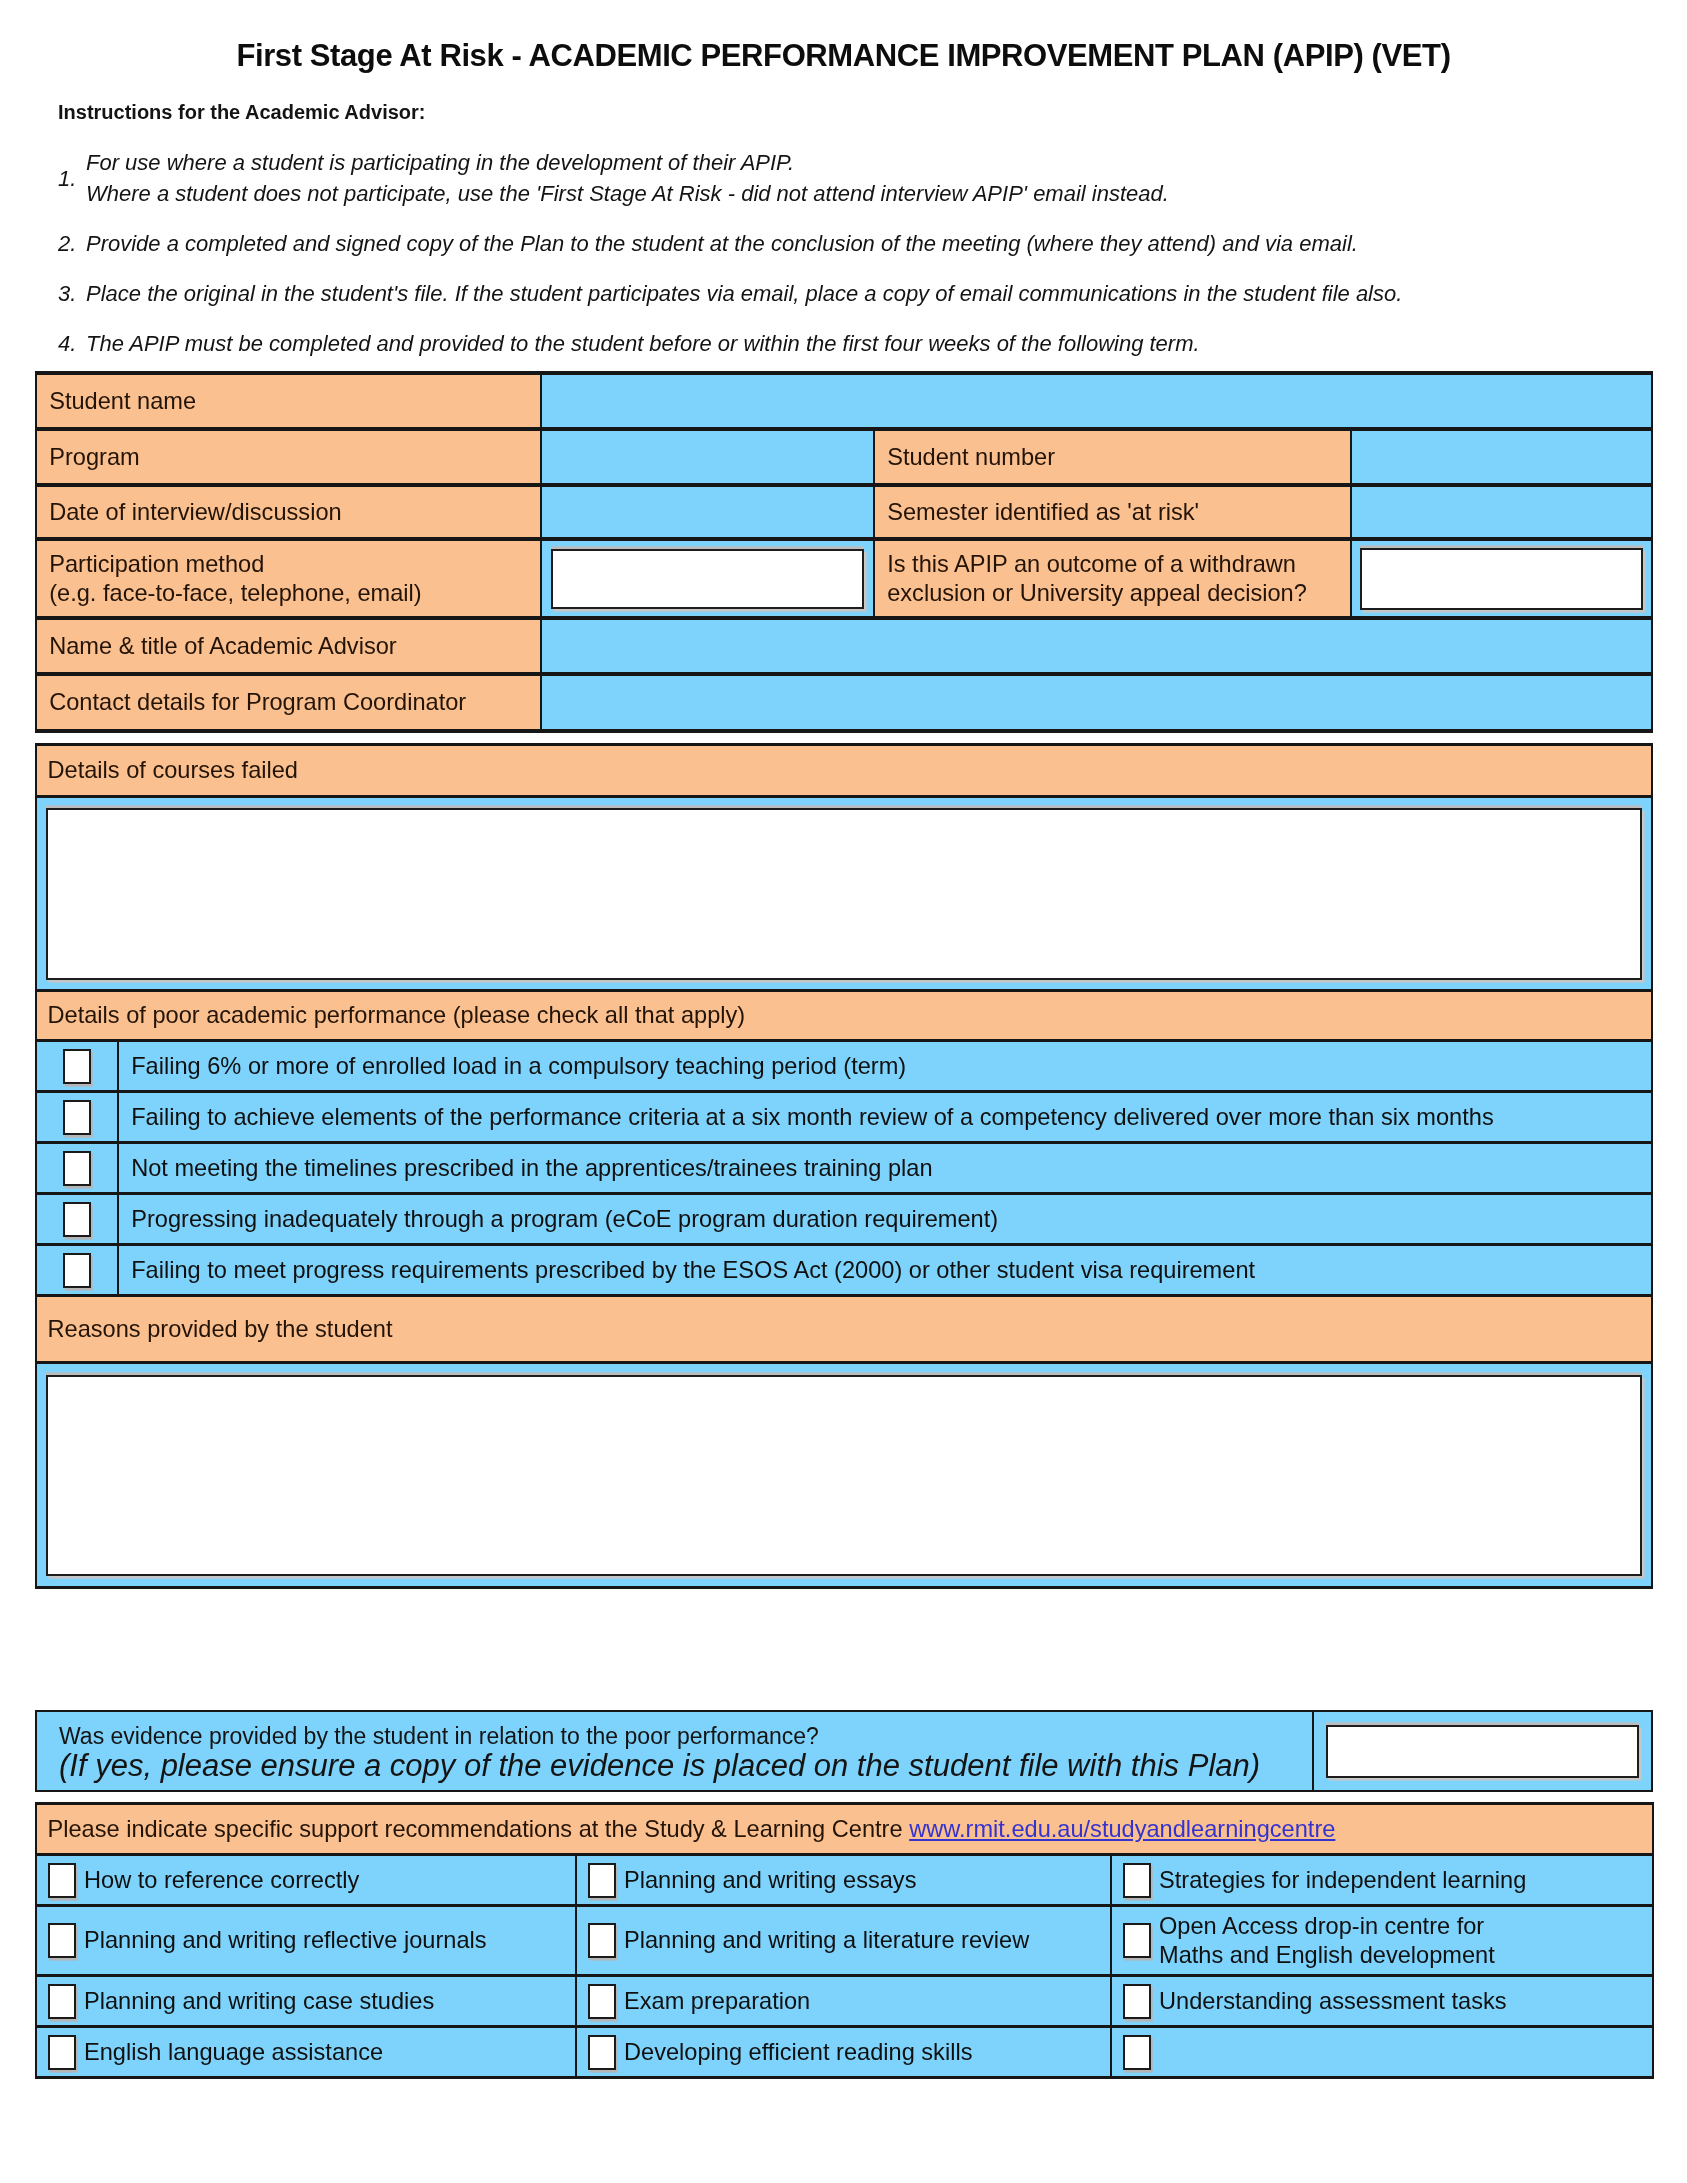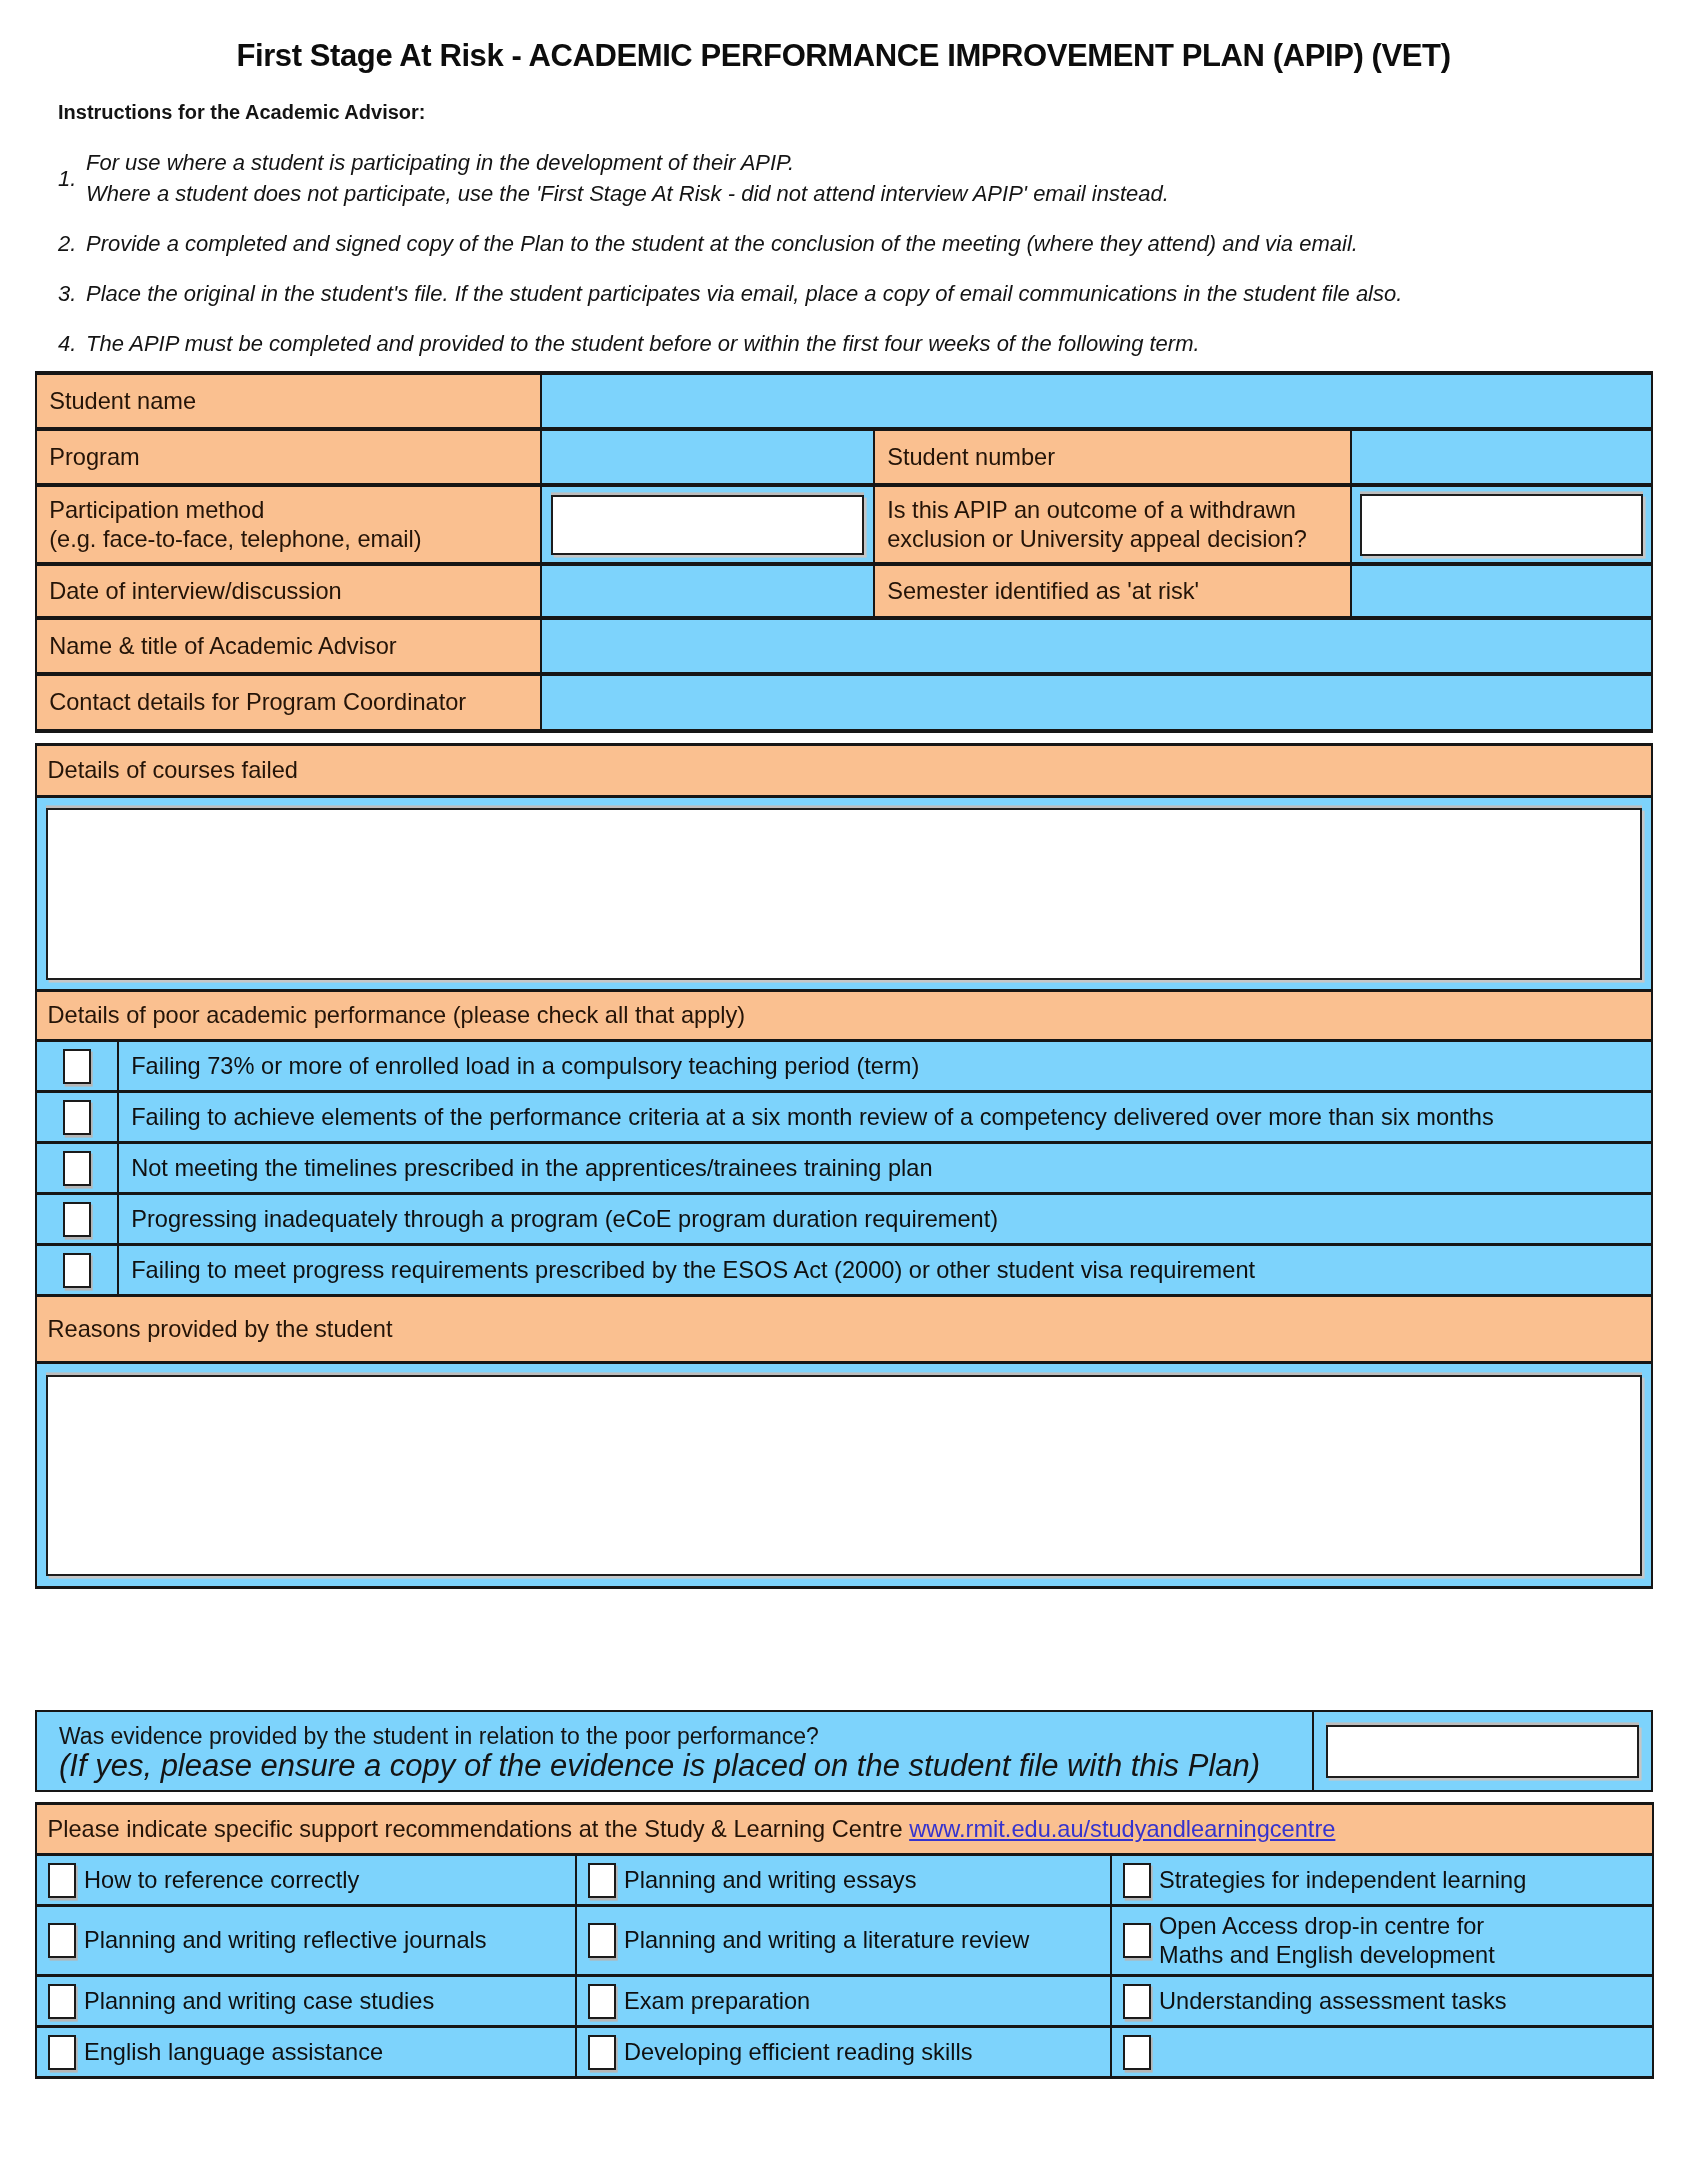--- a/index.html
+++ b/index.html
@@ -104,37 +104,37 @@
         <tr style="height:56px">
       <td class="orange lbl">Student name</td>
       <td colspan="3"></td>
     </tr>
     <tr style="height:56px">
       <td class="orange lbl">Program</td>
       <td></td>
       <td class="orange lbl">Student number</td>
       <td></td>
     </tr>
-    <tr style="height:79px">
-      <td class="orange lbl">Participation method
-(e.g. face-to-face, telephone, email)</td>
-      <td>
-        <div class="inset" style="margin:7px 8.7px;height:56px;"></div>
-      </td>
-      <td class="orange lbl">Is this APIP an outcome of a withdrawn
-exclusion or University appeal decision?</td>
-      <td>
-        <div class="inset" style="margin:6.1px 7.9px;height:58px;"></div>
-      </td>
-    </tr>
     <tr style="height:54px">
       <td class="orange lbl">Date of interview/discussion</td>
       <td></td>
       <td class="orange lbl">Semester identified as 'at risk'</td>
       <td></td>
+    </tr>
+    <tr style="height:79px">
+      <td class="orange lbl">Participation method
+(e.g. face-to-face, telephone, email)</td>
+      <td>
+        <div class="inset" style="margin:7px 8.7px;height:56px;"></div>
+      </td>
+      <td class="orange lbl">Is this APIP an outcome of a withdrawn
+exclusion or University appeal decision?</td>
+      <td>
+        <div class="inset" style="margin:6.1px 7.9px;height:58px;"></div>
+      </td>
     </tr>
     <tr style="height:56px">
       <td class="orange lbl">Name &amp; title of Academic Advisor</td>
       <td colspan="3"></td>
     </tr>
     <tr style="height:57px">
       <td class="orange lbl">Contact details for Program Coordinator</td>
       <td colspan="3"></td>
     </tr>
   </tbody>
@@ -152,21 +152,21 @@
     <tr style="height:194px">
       <td colspan="2">
         <div class="inset" style="margin:7.9px 8.7px;height:168px;"></div>
       </td>
     </tr>
     <tr style="height:50px">
       <td colspan="2" class="orange hdr-cell">Details of poor academic performance (please check all that apply)</td>
     </tr>
     <tr style="height:51px">
       <td class="cbcell"><div class="cb"></div></td>
-      <td class="ptext">Failing 73% or more of enrolled load in a compulsory teaching period (term)</td>
+      <td class="ptext">Failing 6% or more of enrolled load in a compulsory teaching period (term)</td>
     </tr>
     <tr style="height:51px">
       <td class="cbcell"><div class="cb"></div></td>
       <td class="ptext">Failing to achieve elements of the performance criteria at a six month review of a competency delivered over more than six months</td>
     </tr>
     <tr style="height:51px">
       <td class="cbcell"><div class="cb"></div></td>
       <td class="ptext">Not meeting the timelines prescribed in the apprentices/trainees training plan</td>
     </tr>
     <tr style="height:51px">

